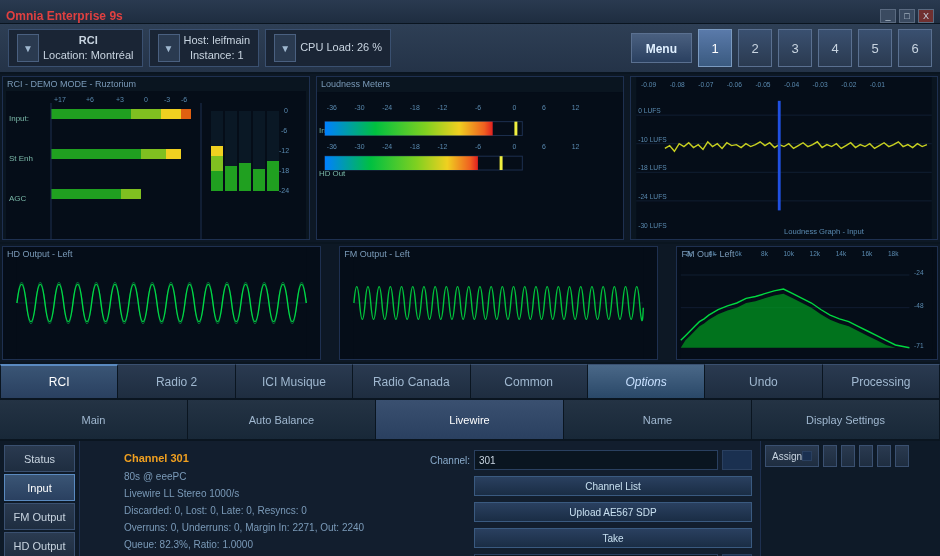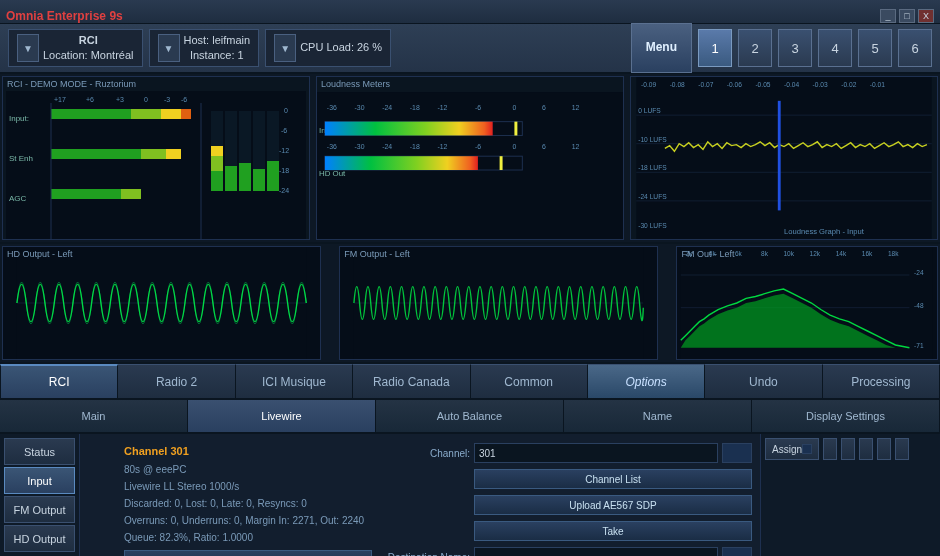--- a/index.html
+++ b/index.html
@@ -82,25 +82,25 @@
     .nav-label {
       color: #c8d4e0;
       font-size: 11px;
       text-align: center;
       line-height: 1.4;
     }
     .menu-btn {
       background: linear-gradient(to bottom, #4a6080, #2a4060);
       border: 1px solid #5a7090;
       color: #e0f0ff;
-      padding: 16px 14px;
+      padding: 8px 14px;
       font-size: 12px;
       font-weight: bold;
       cursor: pointer;
-      height: 50px;
+      height: 30px;
       margin-left: auto;
     }
     .num-btn {
       background: linear-gradient(to bottom, #3a5070, #2a3a50);
       border: 1px solid #5a7090;
       color: #c8d4e0;
       width: 34px;
       height: 38px;
       font-size: 13px;
       cursor: pointer;
@@ -193,21 +193,21 @@
     .tab-item.accent {
       background: linear-gradient(to bottom, #4a6888, #2a4868);
       color: #c8e0ff;
       font-style: italic;
     }
 
     
     .tab-bar2 {
       display: flex;
       background: #162030;
-      height: 34px;
+      height: 41px;
       align-items: stretch;
       border-bottom: 2px solid #0a1520;
     }
     .tab2-item {
       flex: 1;
       display: flex;
       align-items: center;
       justify-content: center;
       background: linear-gradient(to bottom, #243344, #182838);
       border-right: 1px solid #0a1520;
@@ -605,22 +605,22 @@
   <div class="tab-item">ICI Musique</div>
   <div class="tab-item">Radio Canada</div>
   <div class="tab-item">Common</div>
   <div class="tab-item accent">Options</div>
   <div class="tab-item">Undo</div>
   <div class="tab-item">Processing</div>
 </div>
 
 <div class="tab-bar2">
   <div class="tab2-item">Main</div>
+  <div class="tab2-item">Auto Balance</div>
   <div class="tab2-item active">Livewire</div>
-  <div class="tab2-item">Auto Balance</div>
   <div class="tab2-item">Name</div>
   <div class="tab2-item">Display Settings</div>
 </div>
 
 <div id="bottom-area">
 
   <div id="sidebar">
     <div class="sidebar-btn">Status</div>
     <div class="sidebar-btn active">Input</div>
     <div class="sidebar-btn">FM Output</div>

